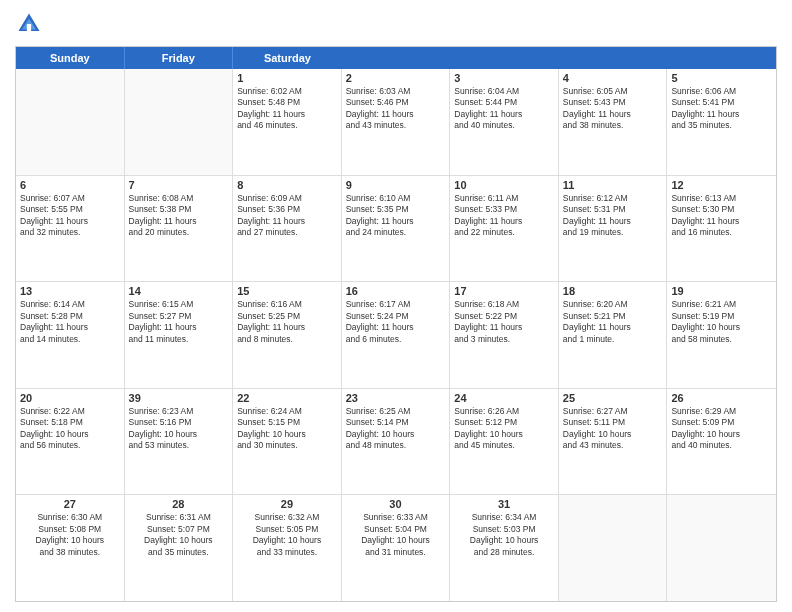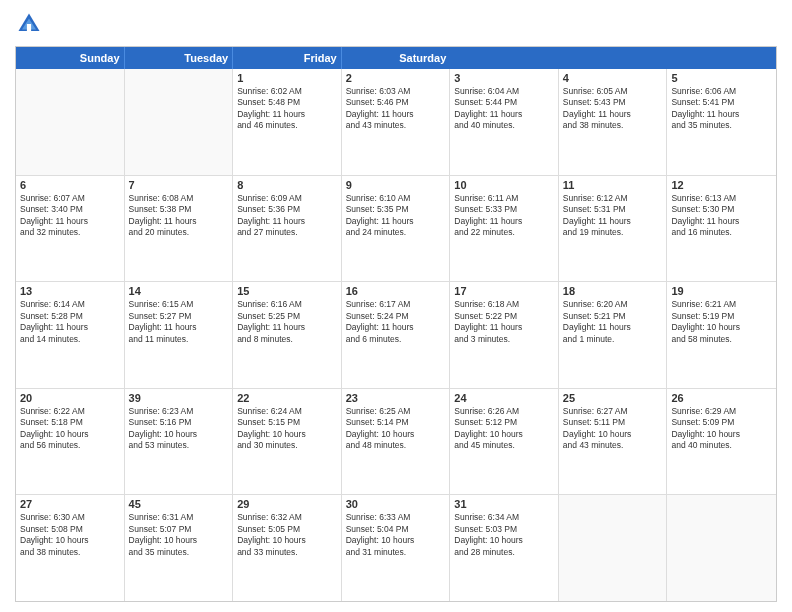--- a/index.html
+++ b/index.html
@@ -64,36 +64,36 @@
     .cal-header {
       display: grid;
       grid-template-columns: repeat(7, 1fr);
       background: #2a6bc5;
     }
     .cal-header-cell {
       color: #fff;
       font-size: 11px;
       font-weight: bold;
       padding: 5px 4px;
-      text-align: right;
+      text-align: center;
       border-right: 1px solid #4a8be0;
     }
     .cal-header-cell:last-child { border-right: none; }
     .cal-body {
       flex: 1;
       display: flex;
       flex-direction: column;
     }
     .cal-week {
       display: grid;
       grid-template-columns: repeat(7, 1fr);
       flex: 1;
       border-bottom: 1px solid #ddd;
     }
-    .cal-week:last-child { border-bottom: none; }
+    .cal-week:last-child { border-bottom: none; text-align: center; }
     .cal-cell {
       border-right: 1px solid #ddd;
       padding: 3px 4px;
       font-size: 9px;
       color: #333;
       vertical-align: top;
       background: #fff;
     }
     .cal-cell:last-child { border-right: none; }
     .cal-cell.empty { background: #f9f9f9; }
@@ -128,21 +128,20 @@
     </div>
     <div class="title-block">
       <h1></h1>
       <h2></h2>
     </div>
   </div>
 
   <div class="calendar">
     <div class="cal-header">
     <div class="cal-header-cell">Sunday</div>
-        <div class="cal-header-cell">Tuesday</div>
         <div class="cal-header-cell">Friday</div>
         <div class="cal-header-cell">Saturday</div>
       </div>
     <div class="cal-body">
     <div class="cal-week">
           <div class="cal-cell empty"></div>
           <div class="cal-cell empty"></div>
           <div class="cal-cell">
             <span class="day-num">1</span>
             <span class="cell-line">Sunrise: 6:02 AM</span>
@@ -176,21 +175,21 @@
             <span class="cell-line">Sunrise: 6:06 AM</span>
             <span class="cell-line">Sunset: 5:41 PM</span>
             <span class="cell-line">Daylight: 11 hours</span>
             <span class="cell-line">and 35 minutes.</span>
           </div>
         </div>
         <div class="cal-week">
           <div class="cal-cell">
             <span class="day-num">6</span>
             <span class="cell-line">Sunrise: 6:07 AM</span>
-            <span class="cell-line">Sunset: 3:40 PM</span>
+            <span class="cell-line">Sunset: 5:55 PM</span>
             <span class="cell-line">Daylight: 11 hours</span>
             <span class="cell-line">and 32 minutes.</span>
           </div>
           <div class="cal-cell">
             <span class="day-num">7</span>
             <span class="cell-line">Sunrise: 6:08 AM</span>
             <span class="cell-line">Sunset: 5:38 PM</span>
             <span class="cell-line">Daylight: 11 hours</span>
             <span class="cell-line">and 20 minutes.</span>
           </div>
@@ -334,21 +333,21 @@
         </div>
         <div class="cal-week">
           <div class="cal-cell">
             <span class="day-num">27</span>
             <span class="cell-line">Sunrise: 6:30 AM</span>
             <span class="cell-line">Sunset: 5:08 PM</span>
             <span class="cell-line">Daylight: 10 hours</span>
             <span class="cell-line">and 38 minutes.</span>
           </div>
           <div class="cal-cell">
-            <span class="day-num">45</span>
+            <span class="day-num">28</span>
             <span class="cell-line">Sunrise: 6:31 AM</span>
             <span class="cell-line">Sunset: 5:07 PM</span>
             <span class="cell-line">Daylight: 10 hours</span>
             <span class="cell-line">and 35 minutes.</span>
           </div>
           <div class="cal-cell">
             <span class="day-num">29</span>
             <span class="cell-line">Sunrise: 6:32 AM</span>
             <span class="cell-line">Sunset: 5:05 PM</span>
             <span class="cell-line">Daylight: 10 hours</span>

